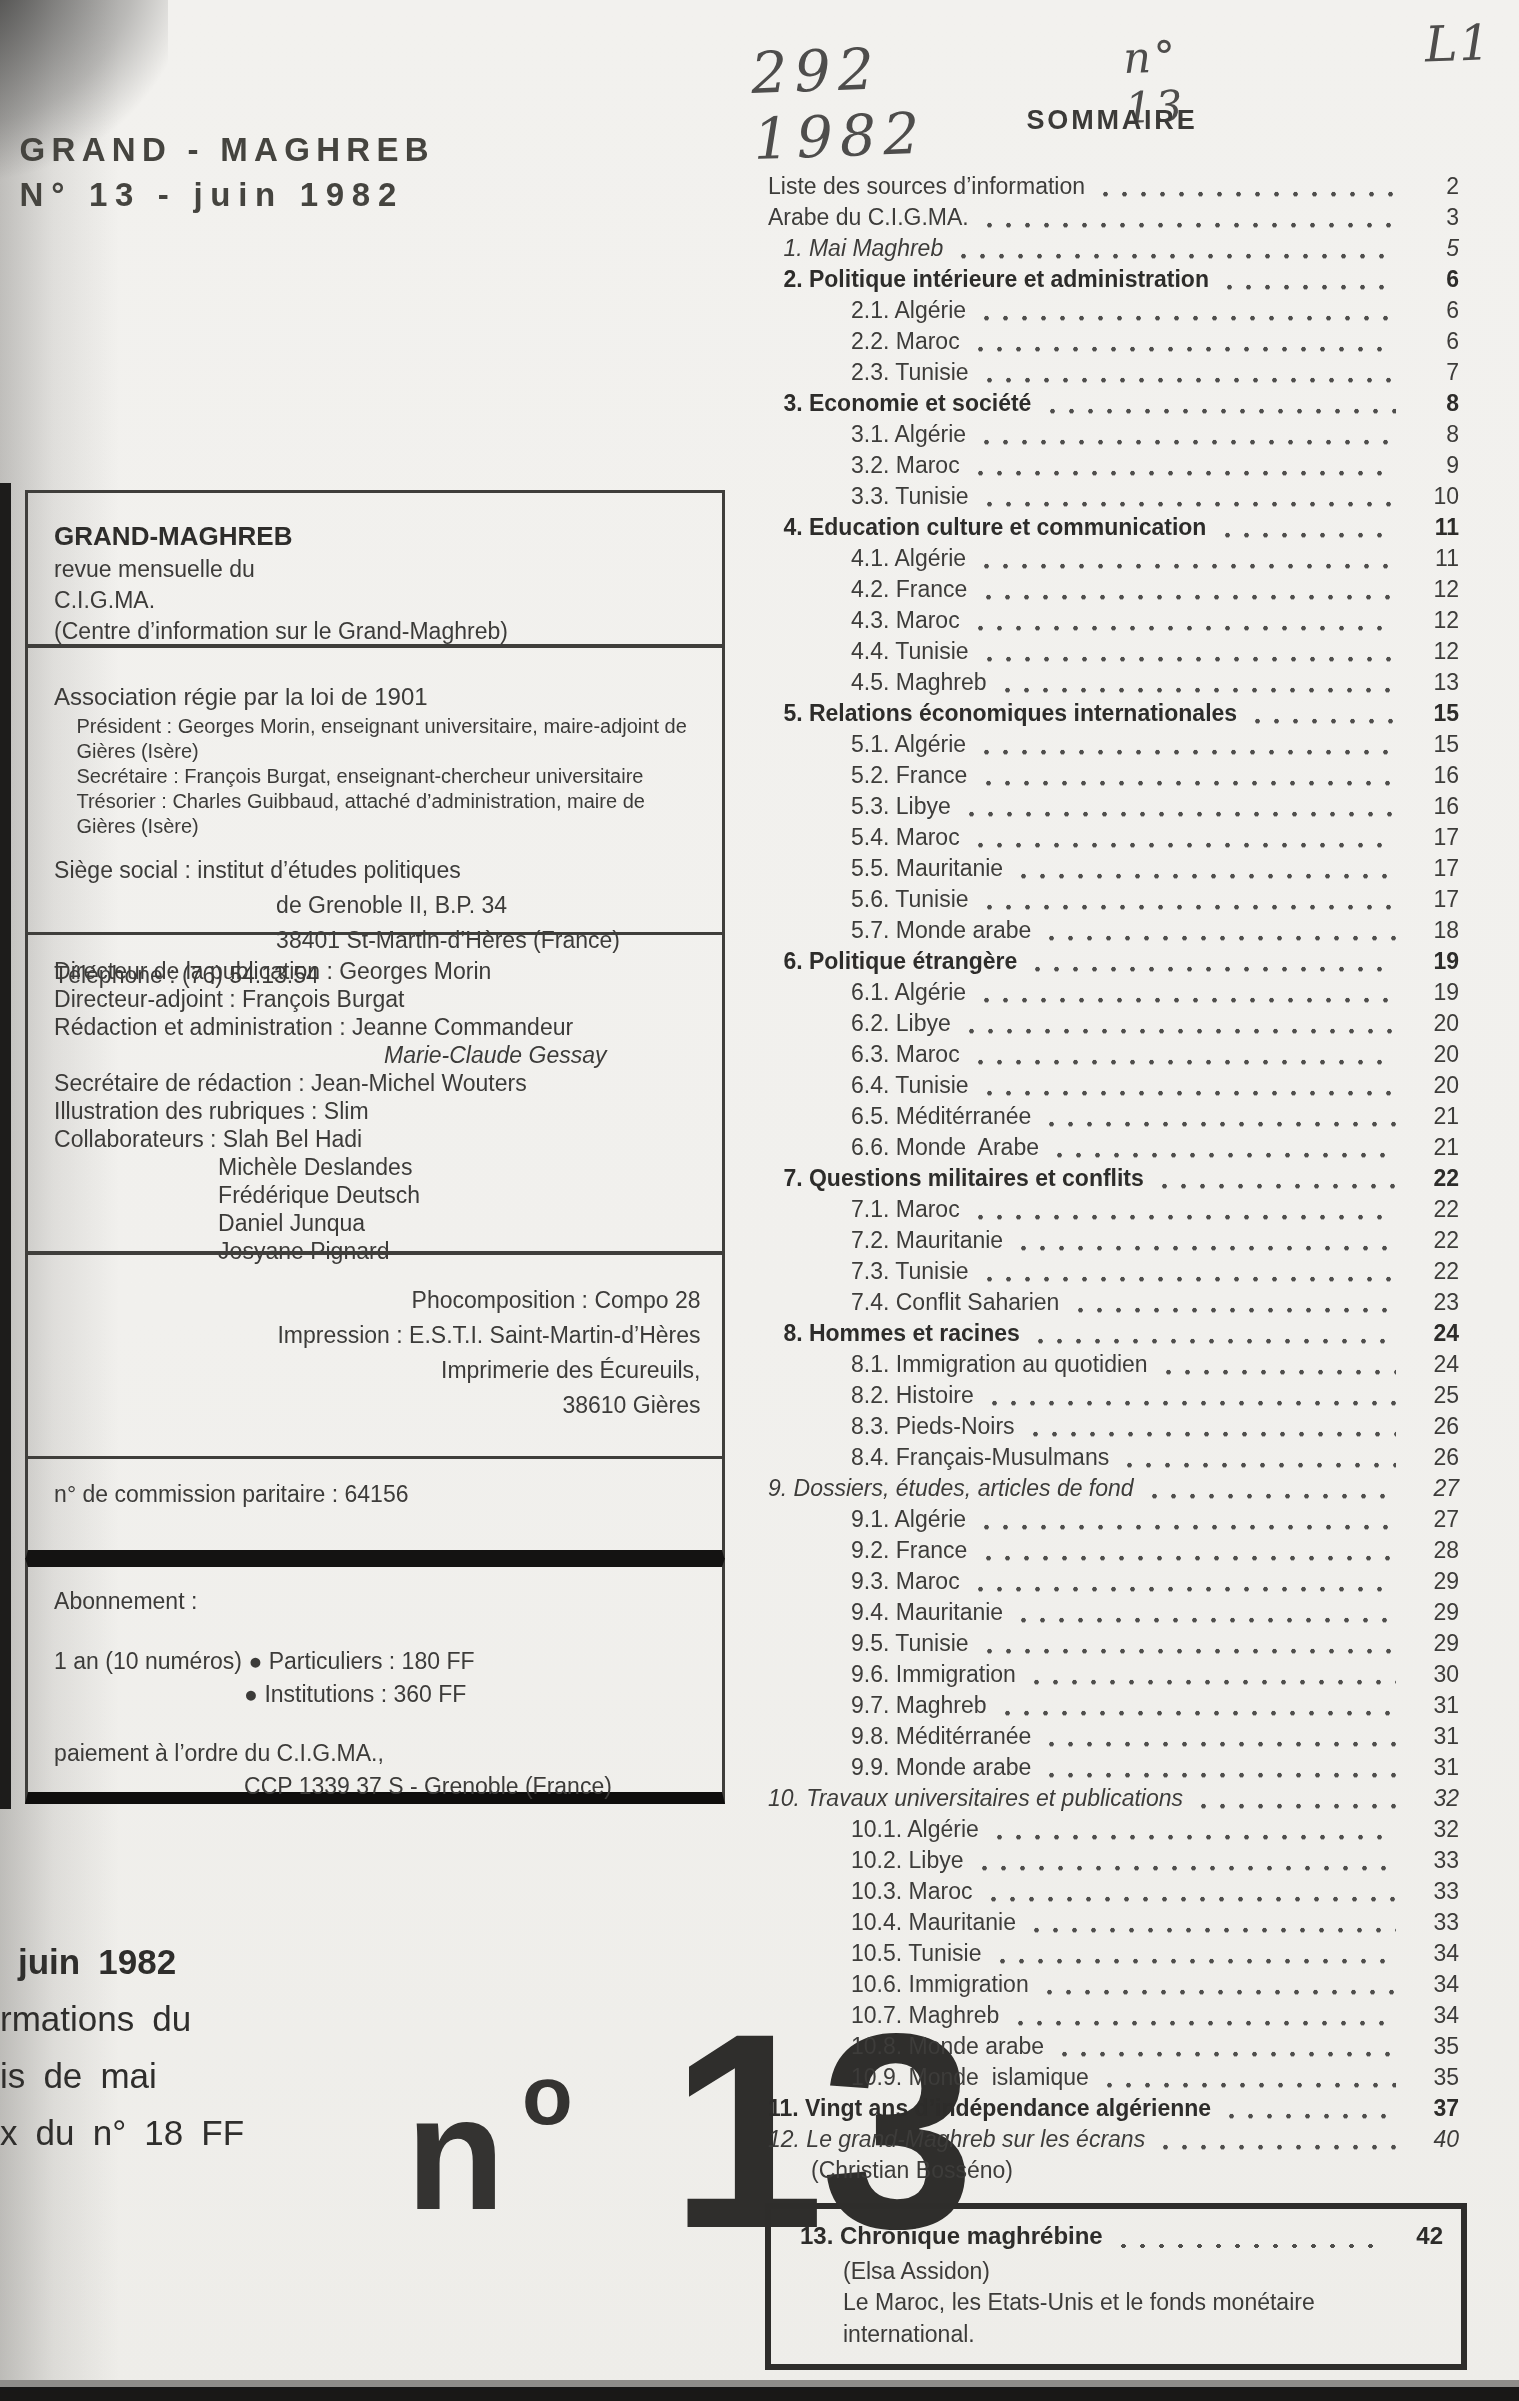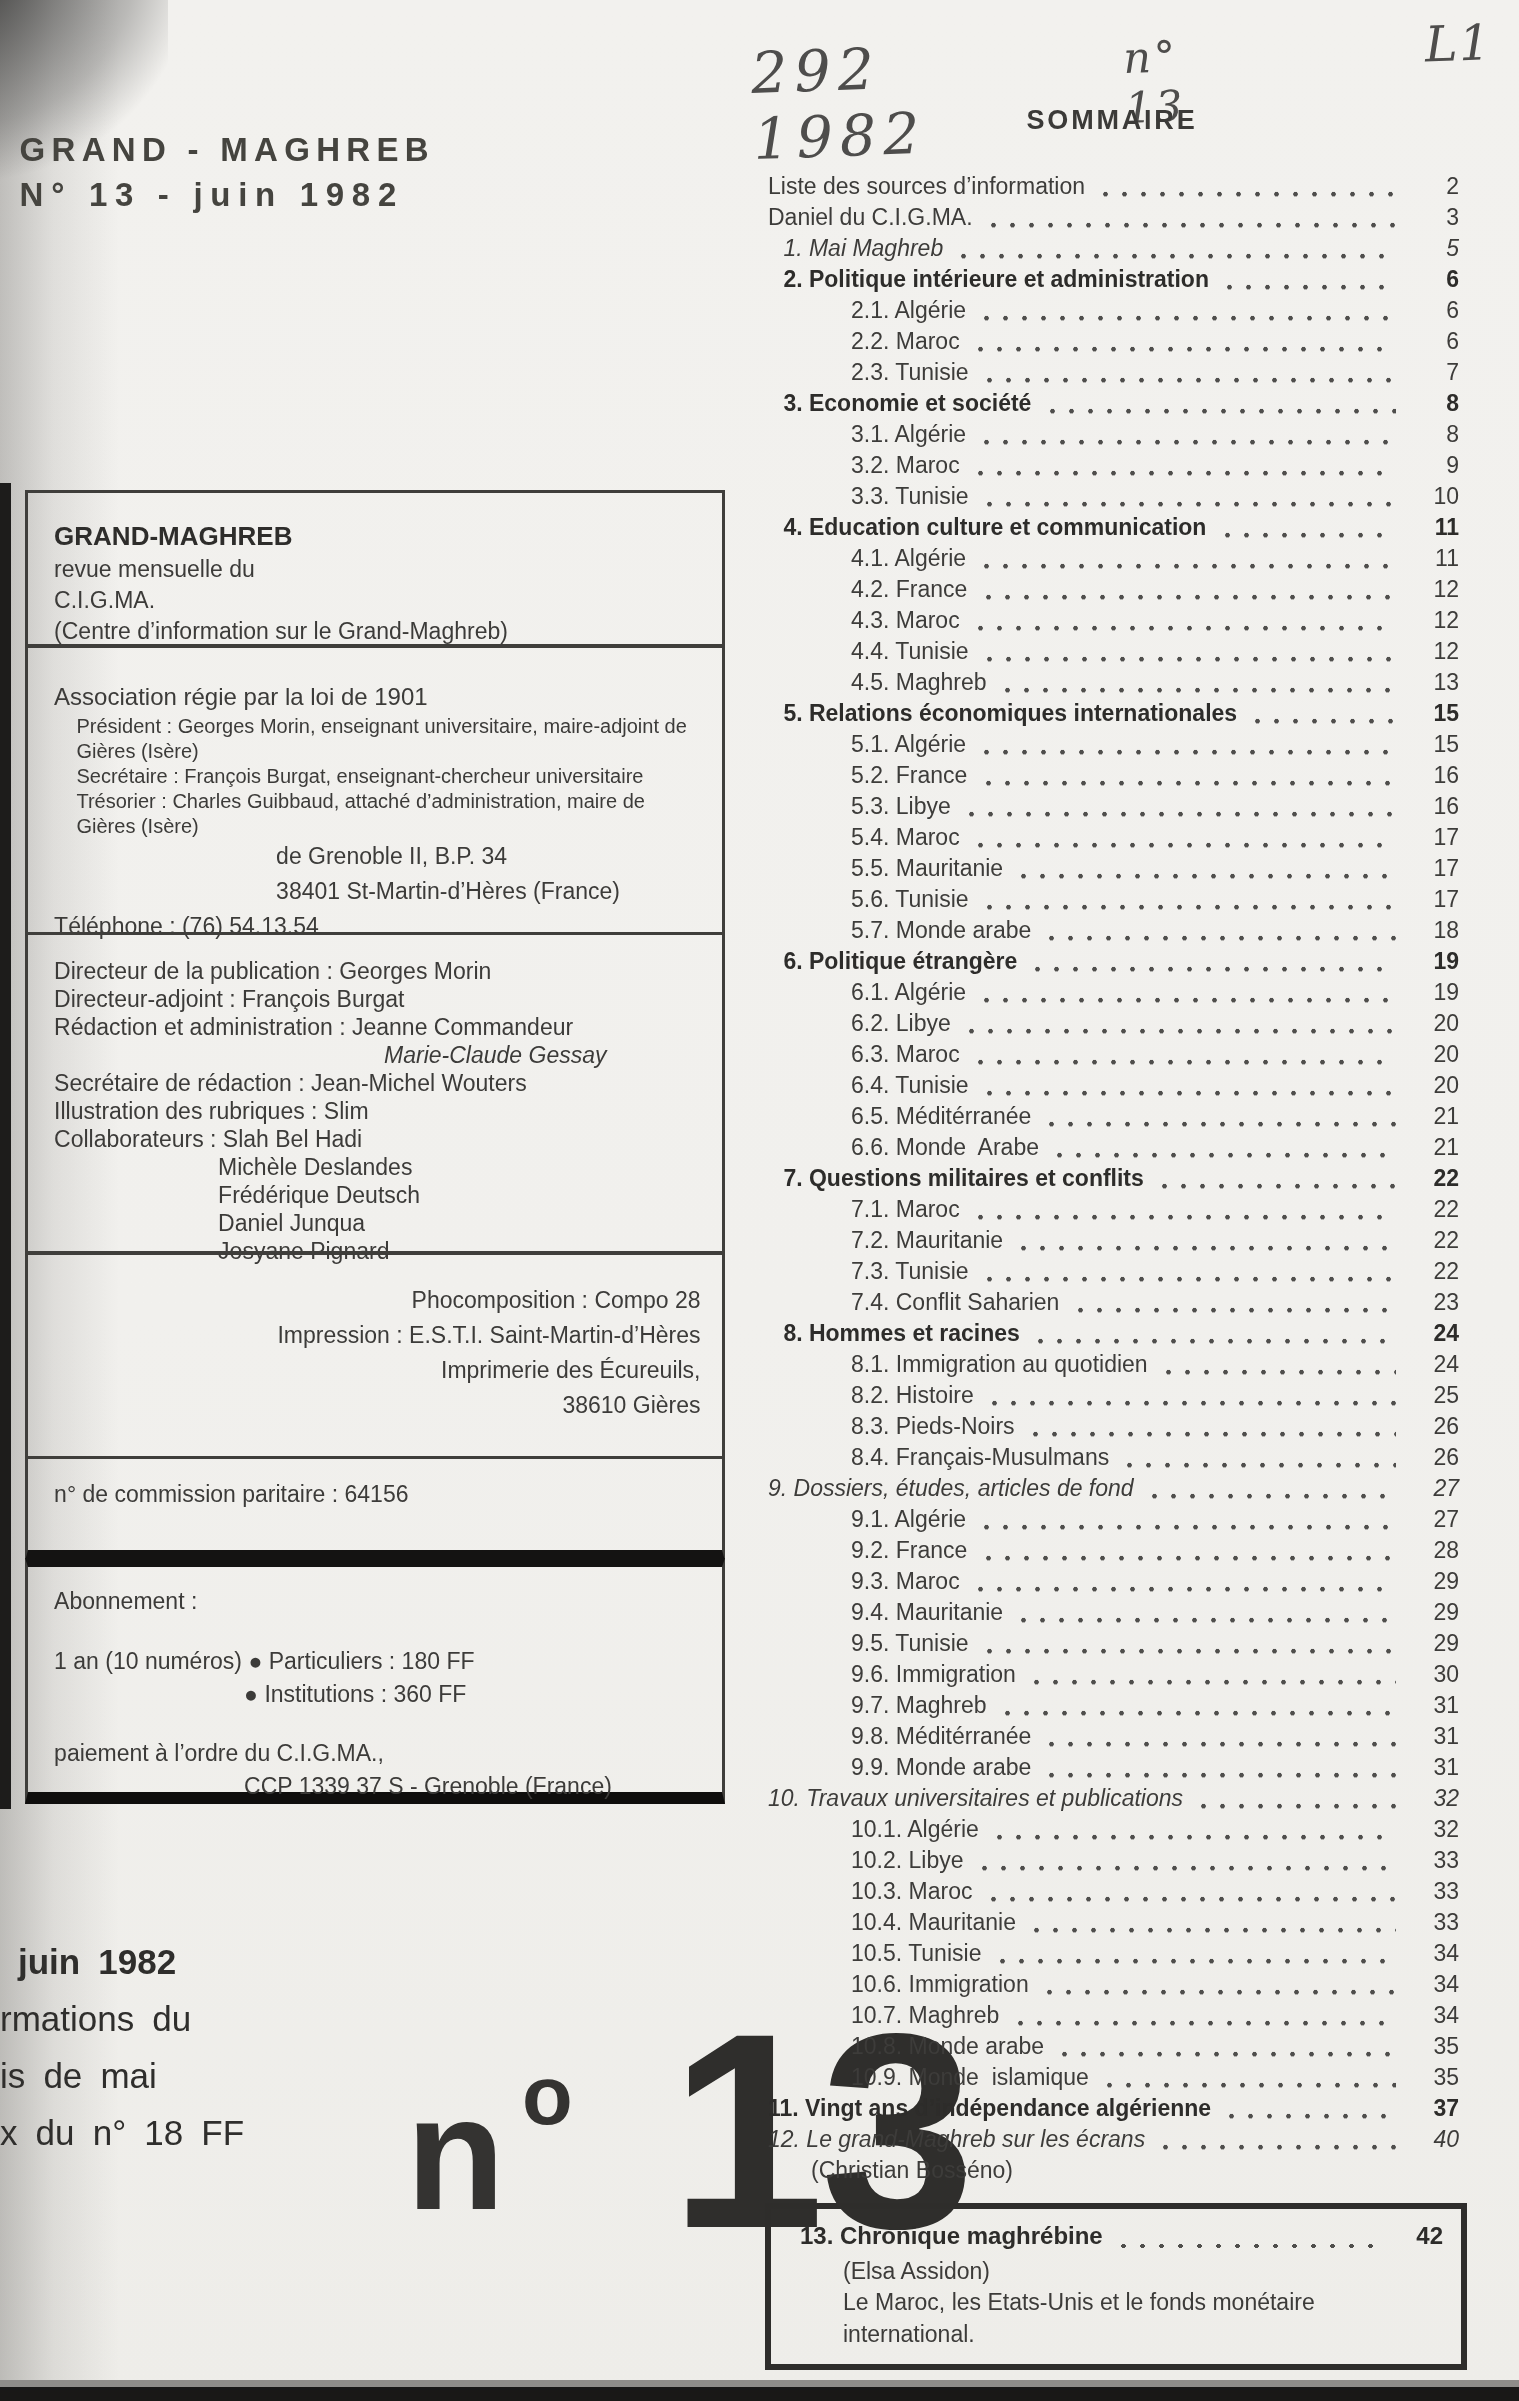--- a/index.html
+++ b/index.html
@@ -109,20 +109,21 @@
     </div>
 </div>
 
 <div class="ibox box-assoc">
   <div>
 
   <div class="assoc-title">Association régie par la loi de 1901</div>
       <div class="small">Président : Georges Morin, enseignant universitaire, maire-adjoint de Gières (Isère)</div>
       <div class="small">Secrétaire : François Burgat, enseignant-chercheur universitaire</div>
       <div class="small">Trésorier : Charles Guibbaud, attaché d’administration, maire de Gières (Isère)</div>
+      <div class="gap-top plainline">Siège social : institut d’études politiques</div>
       <div class="ind-a">de Grenoble II, B.P. 34</div>
       <div class="ind-a">38401 St-Martin-d’Hères (France)</div>
       <div class="plainline">Téléphone :   (76) 54.13.54</div>
     </div>
 </div>
 
 <div class="ibox box-staff">
   <div>
 
   <div>Directeur de la publication : Georges Morin</div>
@@ -182,21 +183,21 @@
 
 <div class="toc">
 
     <div class="toc-row plain">
       <span class="toc-label">Liste des sources d’information</span>
       <span class="toc-leader"></span>
       <span class="toc-page">2</span>
     </div>
 
     <div class="toc-row plain">
-      <span class="toc-label">Daniel du C.I.G.MA.</span>
+      <span class="toc-label">Arabe du C.I.G.MA.</span>
       <span class="toc-leader"></span>
       <span class="toc-page">3</span>
     </div>
 
     <div class="toc-row italic ind1">
       <span class="toc-label">1. Mai Maghreb</span>
       <span class="toc-leader"></span>
       <span class="toc-page">5</span>
     </div>
 

